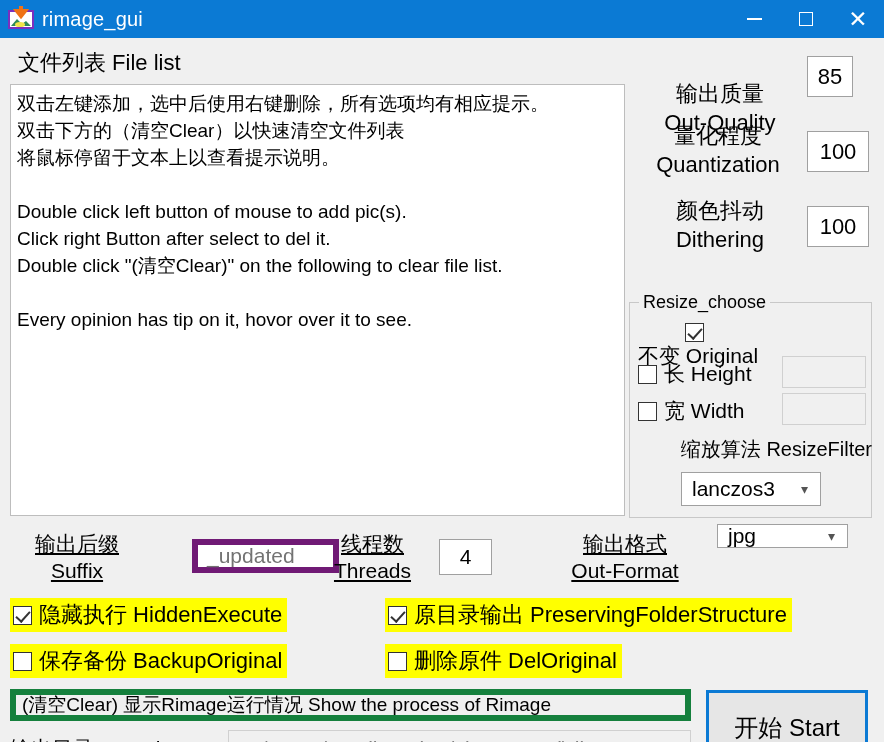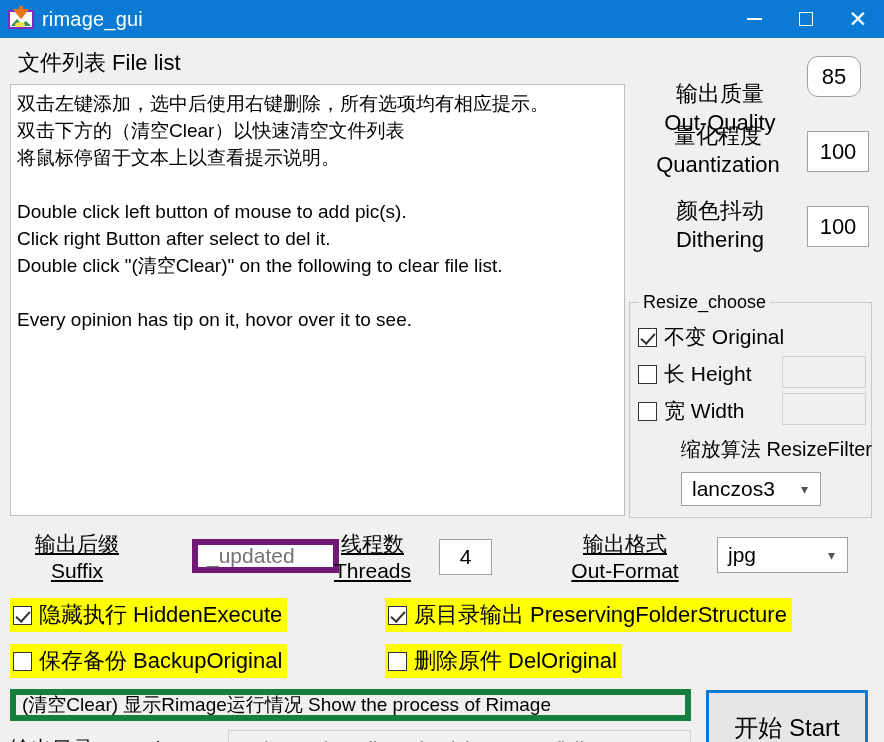--- a/index.html
+++ b/index.html
@@ -85,21 +85,21 @@
   .param-box {
     position: absolute;
     background: #fff;
     border: 1px solid #a0a0a0;
     font-size: 22px;
     color: #000;
     display: flex; align-items: center; justify-content: center;
   }
 
   #lbl-quality { left: 635px; top: 8px; margin-top: 33px; }
-  #inp-quality { left: 807px; top: 18px; width: 54px; height: 41px; border-radius: 11px; }
+  #inp-quality { left: 807px; top: 18px; width: 46px; height: 41px; }
   #lbl-quant   { left: 628px; top: 83px; width: 180px; }
   #inp-quant   { left: 807px; top: 93px; width: 62px; height: 41px; }
   #lbl-dither  { left: 635px; top: 158px; }
   #inp-dither  { left: 807px; top: 168px; width: 62px; height: 41px; }
 
   
   #resize-group {
     position: absolute; left: 629px; top: 264px;
     width: 243px; height: 216px;
     border: 1px solid #c8c8c8;
@@ -125,21 +125,21 @@
   }
   .cbox.checked::after {
     content: "";
     position: absolute;
     left: 5px; top: 1px;
     width: 6px; height: 12px;
     border: solid #333;
     border-width: 0 2px 2px 0;
     transform: rotate(42deg);
   }
-  #cb-original { left: 638px; top: 285px; }
+  #cb-original { left: 638px; top: 285px; flex-direction: column; }
   #cb-height   { left: 638px; top: 322px; }
   #cb-width    { left: 638px; top: 359px; }
 
   .disabled-box {
     position: absolute;
     background: #f0f0f0;
     border: 1px solid #d0d0d0;
   }
   #inp-height { left: 782px; top: 318px; width: 84px; height: 32px; }
   #inp-width  { left: 782px; top: 355px; width: 84px; height: 32px; }
@@ -172,21 +172,21 @@
   #inp-suffix  { position: absolute; left: 147px; top: 501px; width: 147px; height: 34px;
                  background: #fff; border: 6px solid #701a75;
                  display:flex; align-items:center; padding-left: 9px;
                  font-size: 21px; color: #737373; margin-left: 45px; }
   #lbl-threads { left: 310px; top: 492px; width: 125px; }
   #inp-threads { position: absolute; left: 439px; top: 501px; width: 53px; height: 36px;
                  background: #fff; border: 1px solid #a0a0a0;
                  display:flex; align-items:center; justify-content:center;
                  font-size: 21px; color: #000; }
   #lbl-format  { left: 540px; top: 492px; width: 170px; }
-  #combo-format { left: 717px; top: 499px; width: 131px; height: 36px; }
+  #combo-format { left: 717px; top: 486px; width: 131px; height: 24px; }
 
   
   .hl-row {
     position: absolute;
     display: inline-flex; align-items: center;
     background: #ffff00;
     font-size: 22px; color: #000;
     padding: 2px 5px 2px 3px;
     white-space: nowrap;
   }

